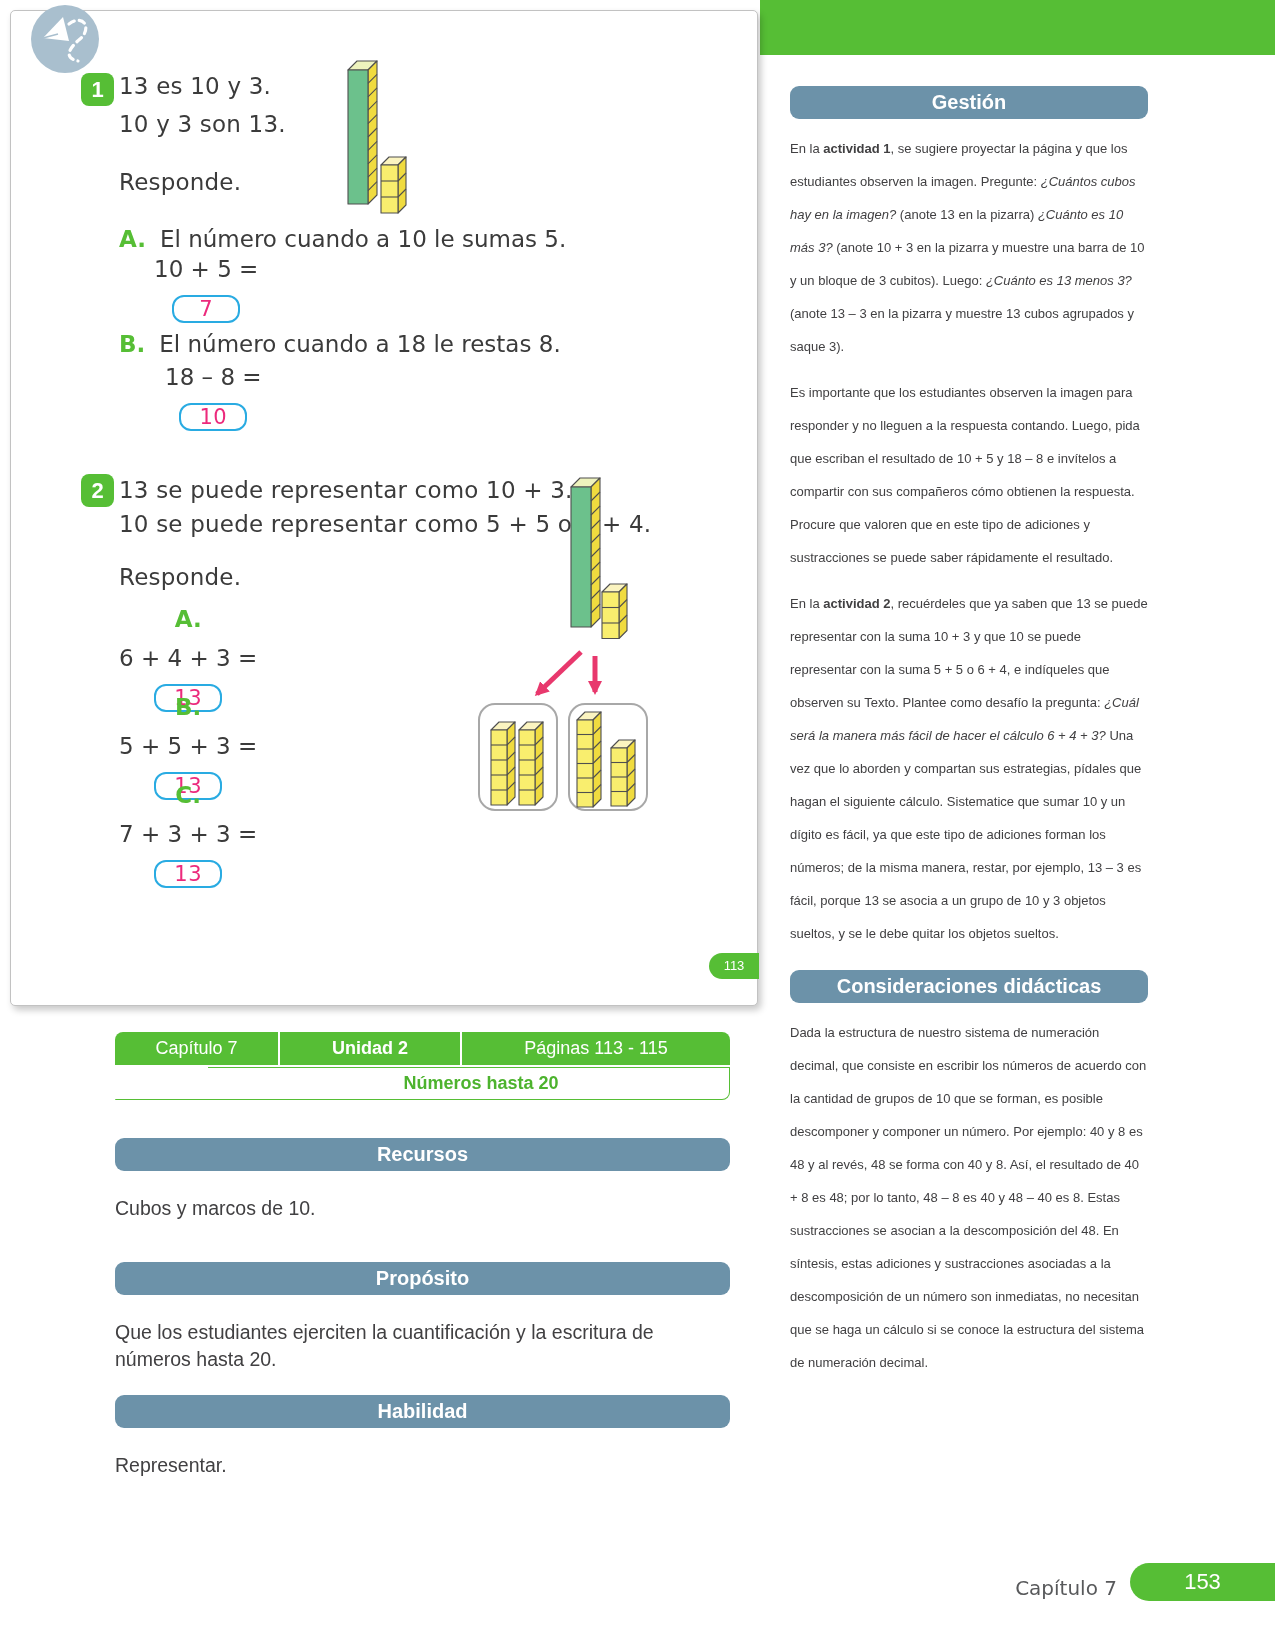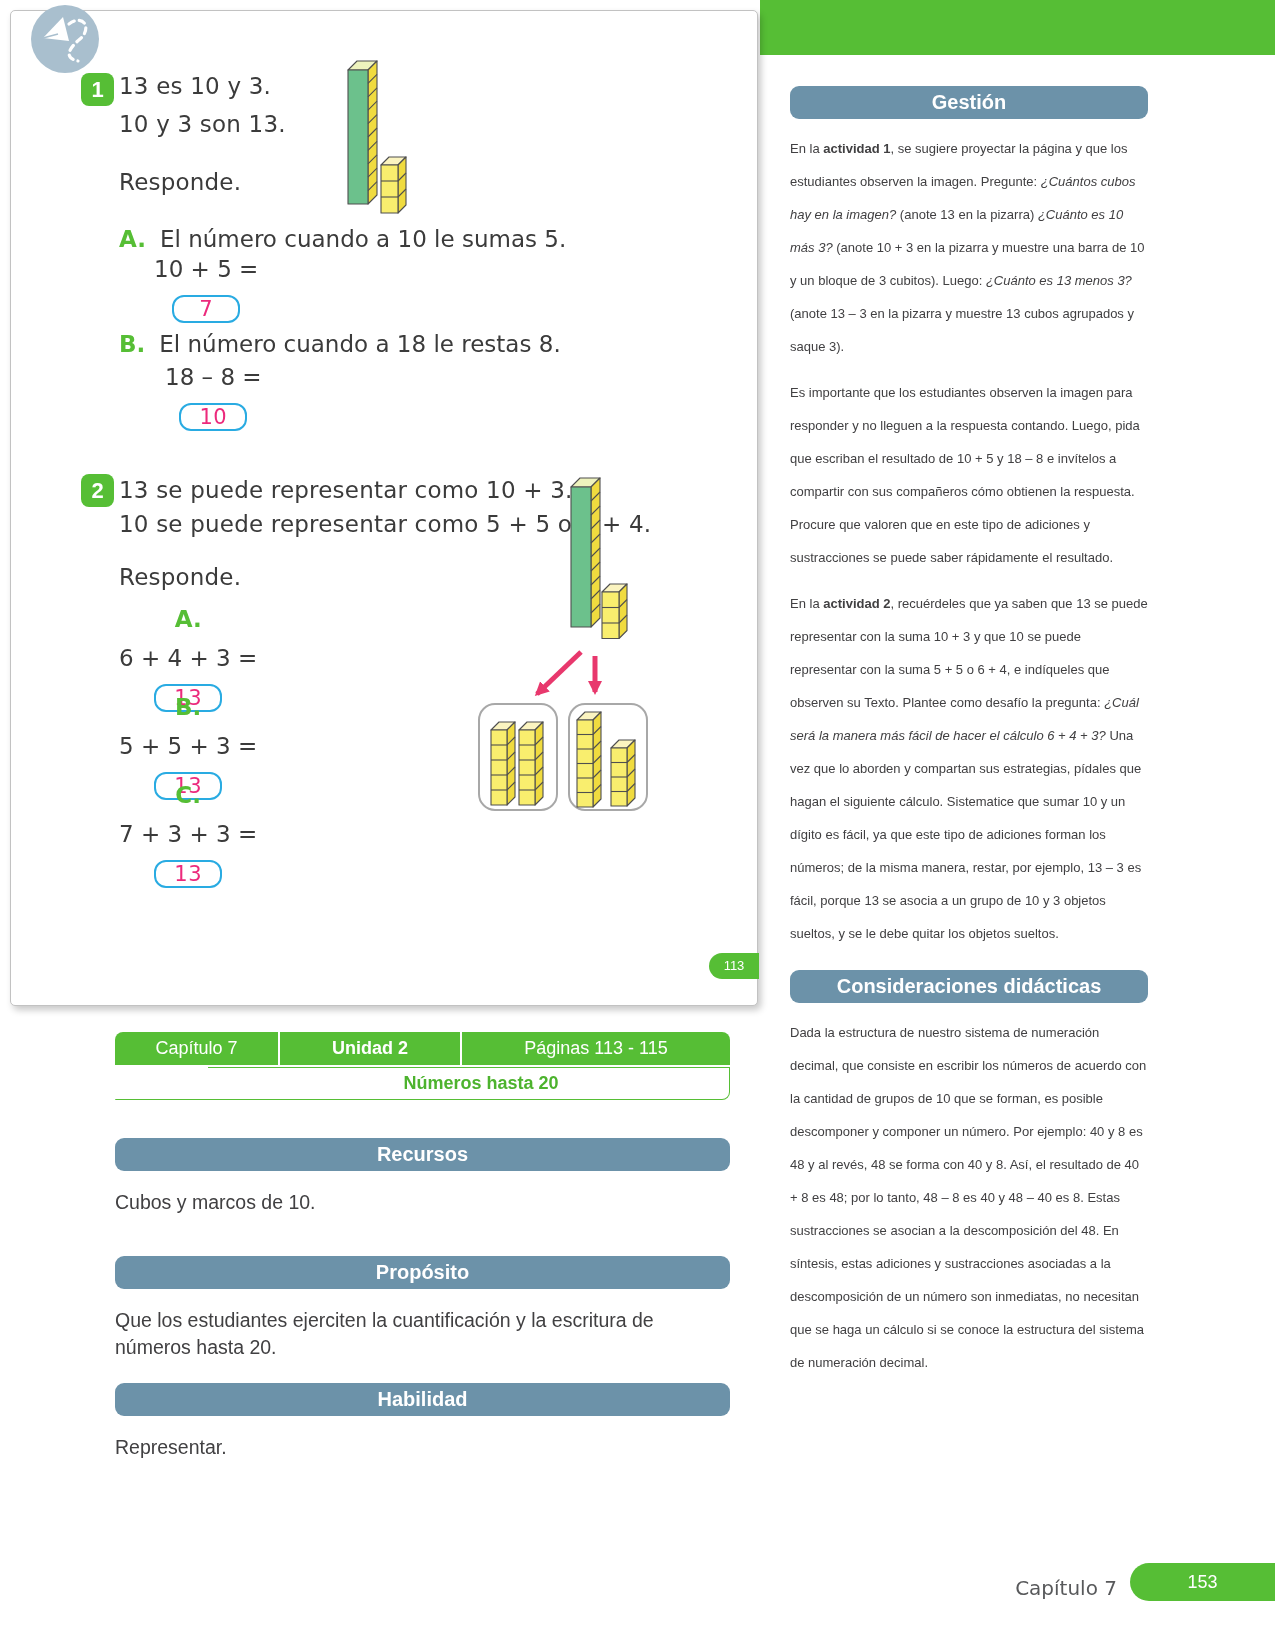--- a/index.html
+++ b/index.html
@@ -54,27 +54,27 @@
   .tc1{width:163px;border-radius:8px 0 0 0;}
   .tc2{width:180px;font-weight:bold;}
   .tc3{flex:1;border-radius:0 8px 0 0;}
   .tbl-row2{display:flex;height:33px;}
   .clase{width:93px;font-size:17px;border-radius:0 0 0 8px;margin-top:32px;}
   .topic{flex:1;border:1.5px solid var(--green);border-left:none;border-radius:0 0 8px 0;
     color:#4db32e;font-weight:bold;font-size:18px;text-align:center;line-height:31px;background:#fff;padding-left:25px;}
   .sb-recursos{margin-top:38px;}
   .sb-proposito{margin-top:40px;}
   .sb-habilidad{margin-top:22px;}
-  .lp{margin-top:18px;font-size:19.5px;line-height:27px;color:var(--text-dark);}
+  .lp{margin-top:24px;font-size:19.5px;line-height:27px;color:var(--text-dark);}
 
   
   .footer-chapter{position:absolute;left:985px;top:1576px;width:132px;text-align:right;font-size:20px;
     color:#58595b;font-family:"DejaVu Sans",sans-serif;}
   .footer-page{position:absolute;left:1130px;top:1563px;width:145px;height:38px;background:var(--green);
-    border-radius:19px 0 0 19px;color:#fff;font-size:18px;text-align:center;line-height:38px;}
+    border-radius:19px 0 0 19px;color:#fff;font-size:22px;text-align:center;line-height:38px;}
 </style>
 </head>
 <body>
 
 <div class="page">
 
   <div class="green-topbar"></div>
 
   <section class="student-card">
 

